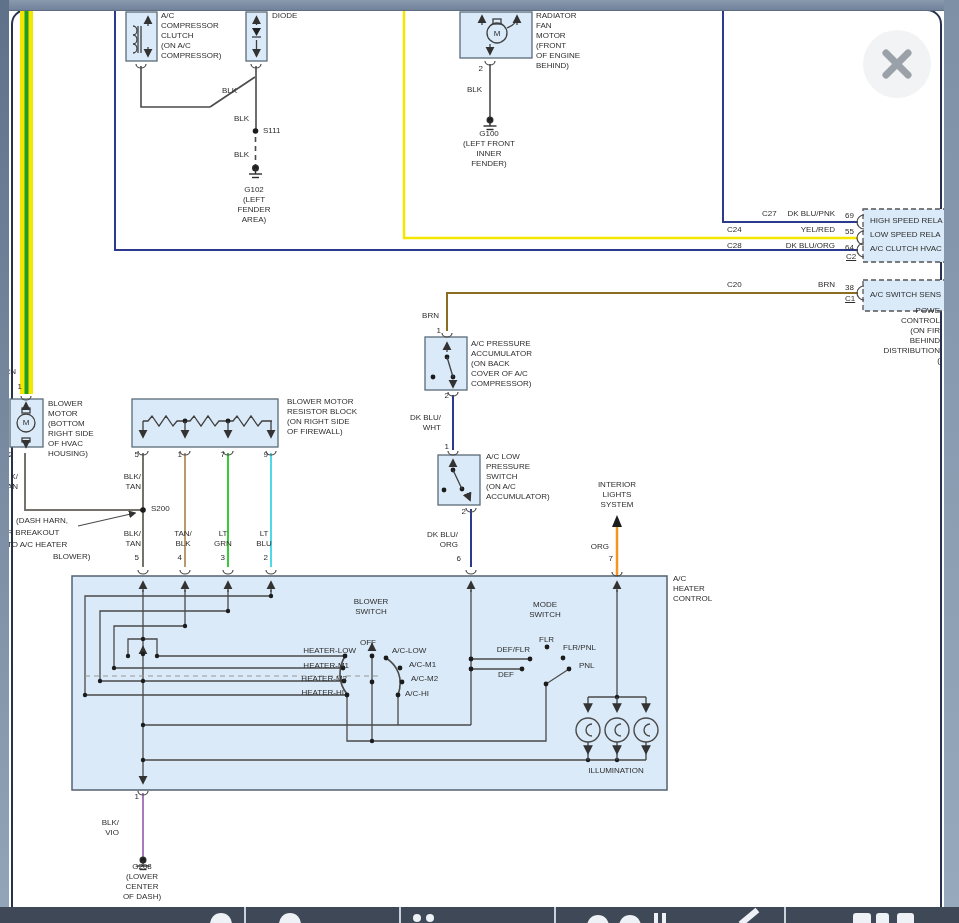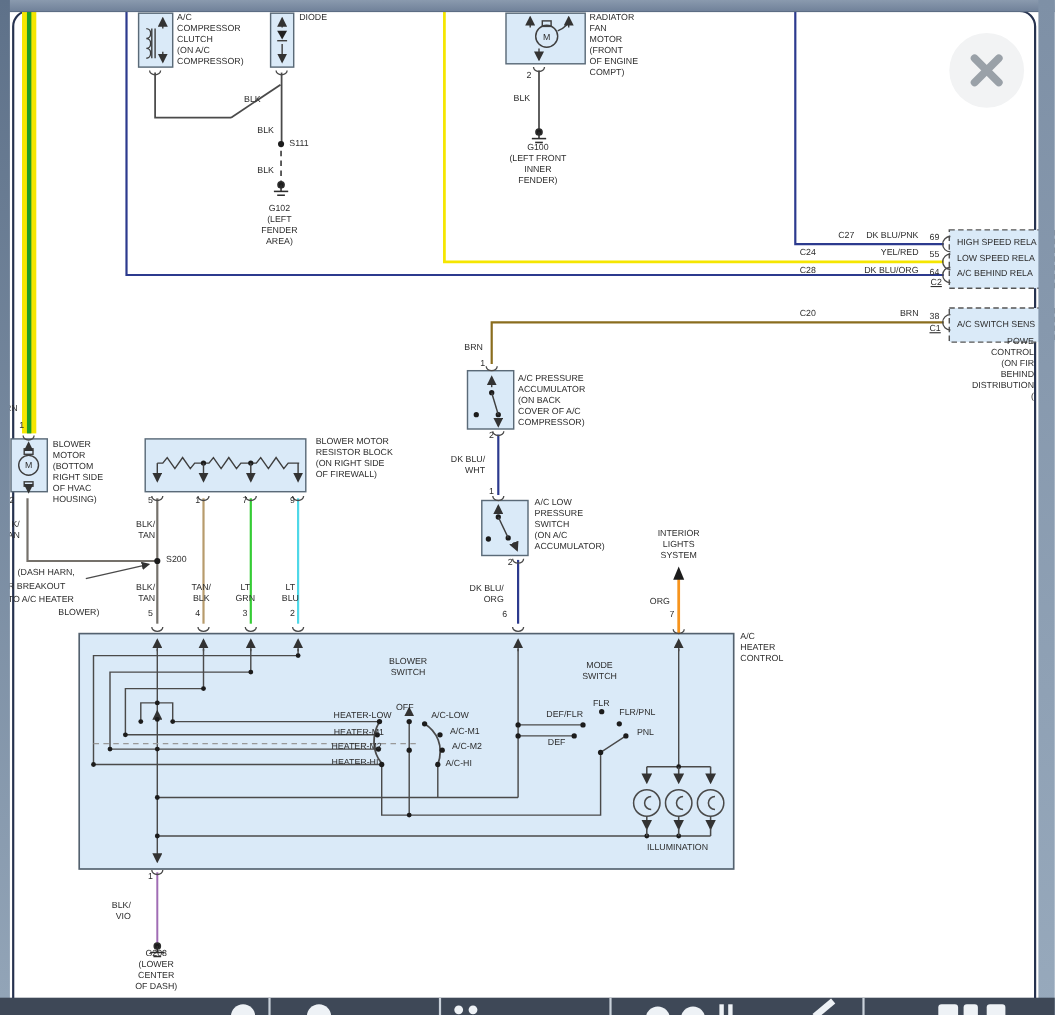--- a/index.html
+++ b/index.html
@@ -285,21 +285,21 @@
 COMPRESSOR
 CLUTCH
 (ON A/C
 COMPRESSOR)</div>
   <div class="lb" style="left:272px;top:11px">DIODE</div>
   <div class="lb" style="left:536px;top:11px">RADIATOR
 FAN
 MOTOR
 (FRONT
 OF ENGINE
-COMPT)</div>
+BEHIND)</div>
   <div class="lb r" style="left:237px;top:86px">BLK</div>
   <div class="lb r" style="left:249px;top:114px">BLK</div>
   <div class="lb r" style="left:249px;top:150px">BLK</div>
   <div class="lb" style="left:263px;top:126px">S111</div>
   <div class="lb c" style="left:254px;top:185px">G102
 (LEFT
 FENDER
 AREA)</div>
   <div class="lb r" style="left:483px;top:64px">2</div>
   <div class="lb r" style="left:482px;top:85px">BLK</div>
@@ -318,21 +318,21 @@
   <div class="lb r" style="left:835px;top:241px">DK BLU/ORG</div>
   <div class="lb" style="left:845px;top:243px">64</div>
   <div class="lb u" style="left:846px;top:252px">C2</div>
   <div class="lb" style="left:727px;top:280px">C20</div>
   <div class="lb r" style="left:835px;top:280px">BRN</div>
   <div class="lb" style="left:845px;top:283px">38</div>
   <div class="lb u" style="left:845px;top:294px">C1</div>
 
   <div class="lb" style="left:870px;top:216px">HIGH SPEED RELA</div>
   <div class="lb" style="left:870px;top:230px">LOW SPEED RELA</div>
-  <div class="lb" style="left:870px;top:244px">A/C BEHIND RELA</div>
+  <div class="lb" style="left:870px;top:244px">A/C CLUTCH HVAC</div>
   <div class="lb" style="left:870px;top:290px">A/C SWITCH SENS</div>
   <div class="lb r" style="left:940px;top:306px">POWE
 CONTROL
 (ON FIR
 BEHIND
 DISTRIBUTION (</div>
 
   <div class="lb r" style="left:439px;top:311px">BRN</div>
   <div class="lb r" style="left:441px;top:326px">1</div>
   <div class="lb" style="left:471px;top:339px">A/C PRESSURE

